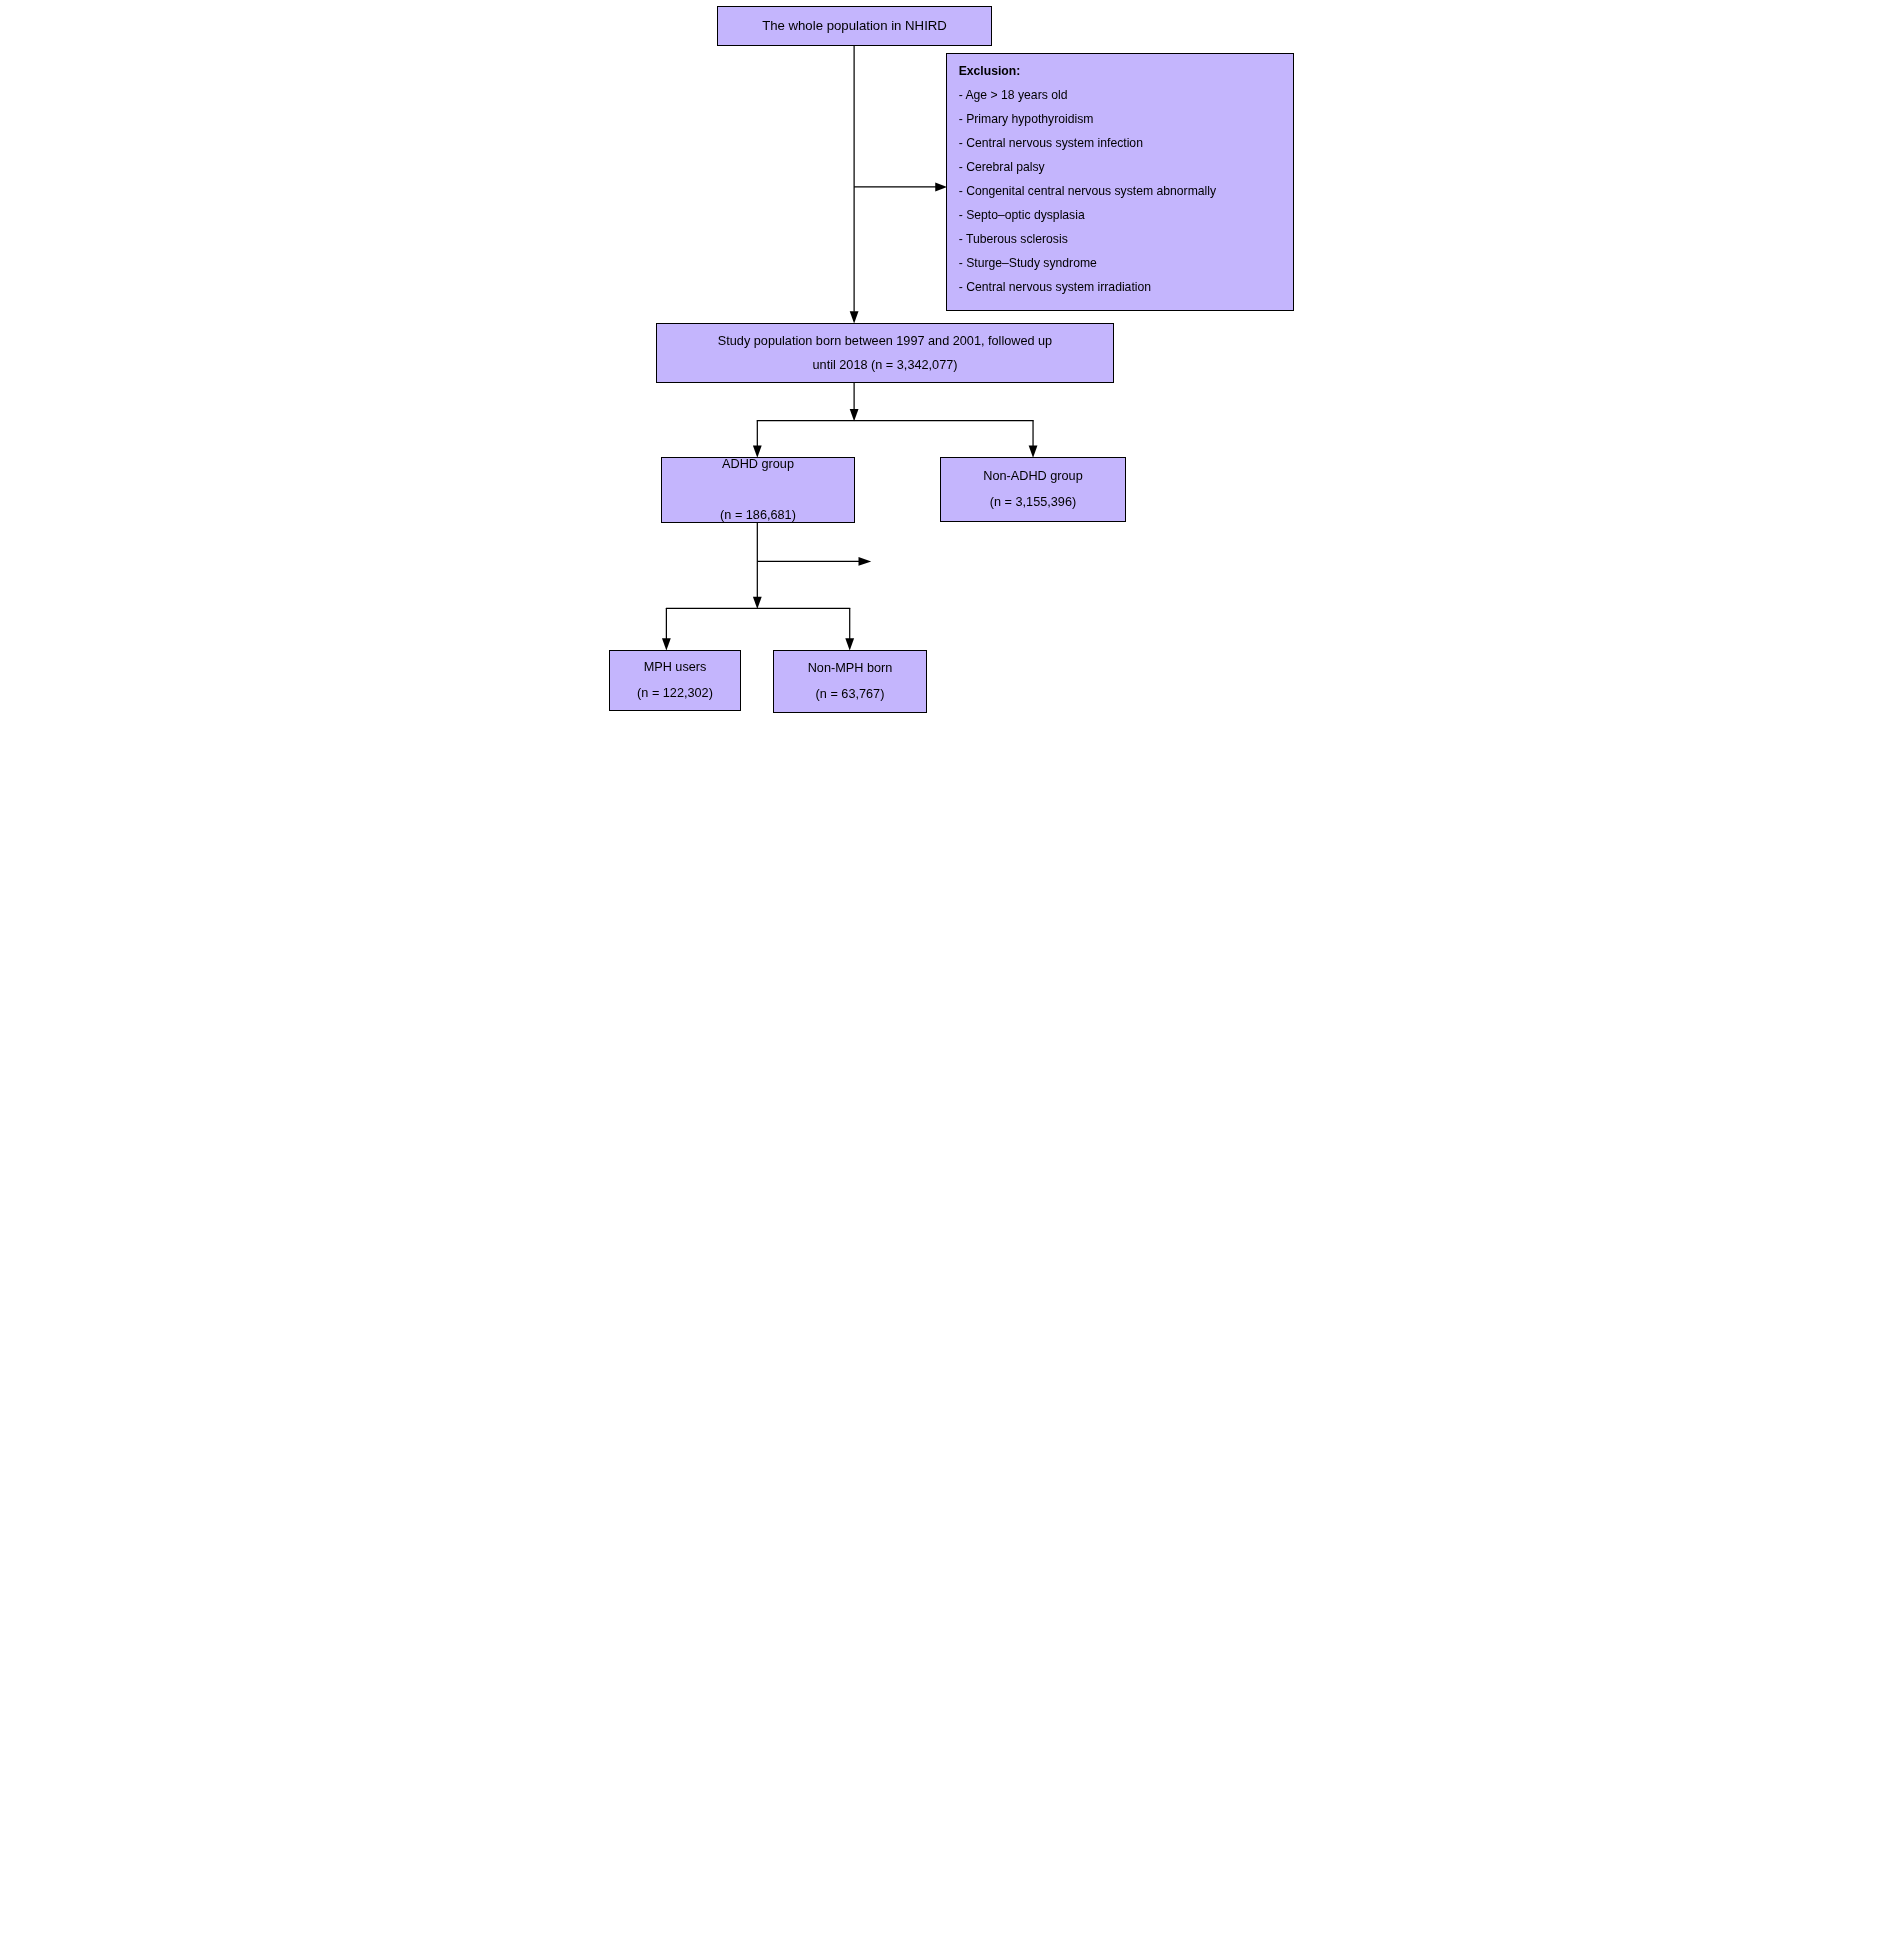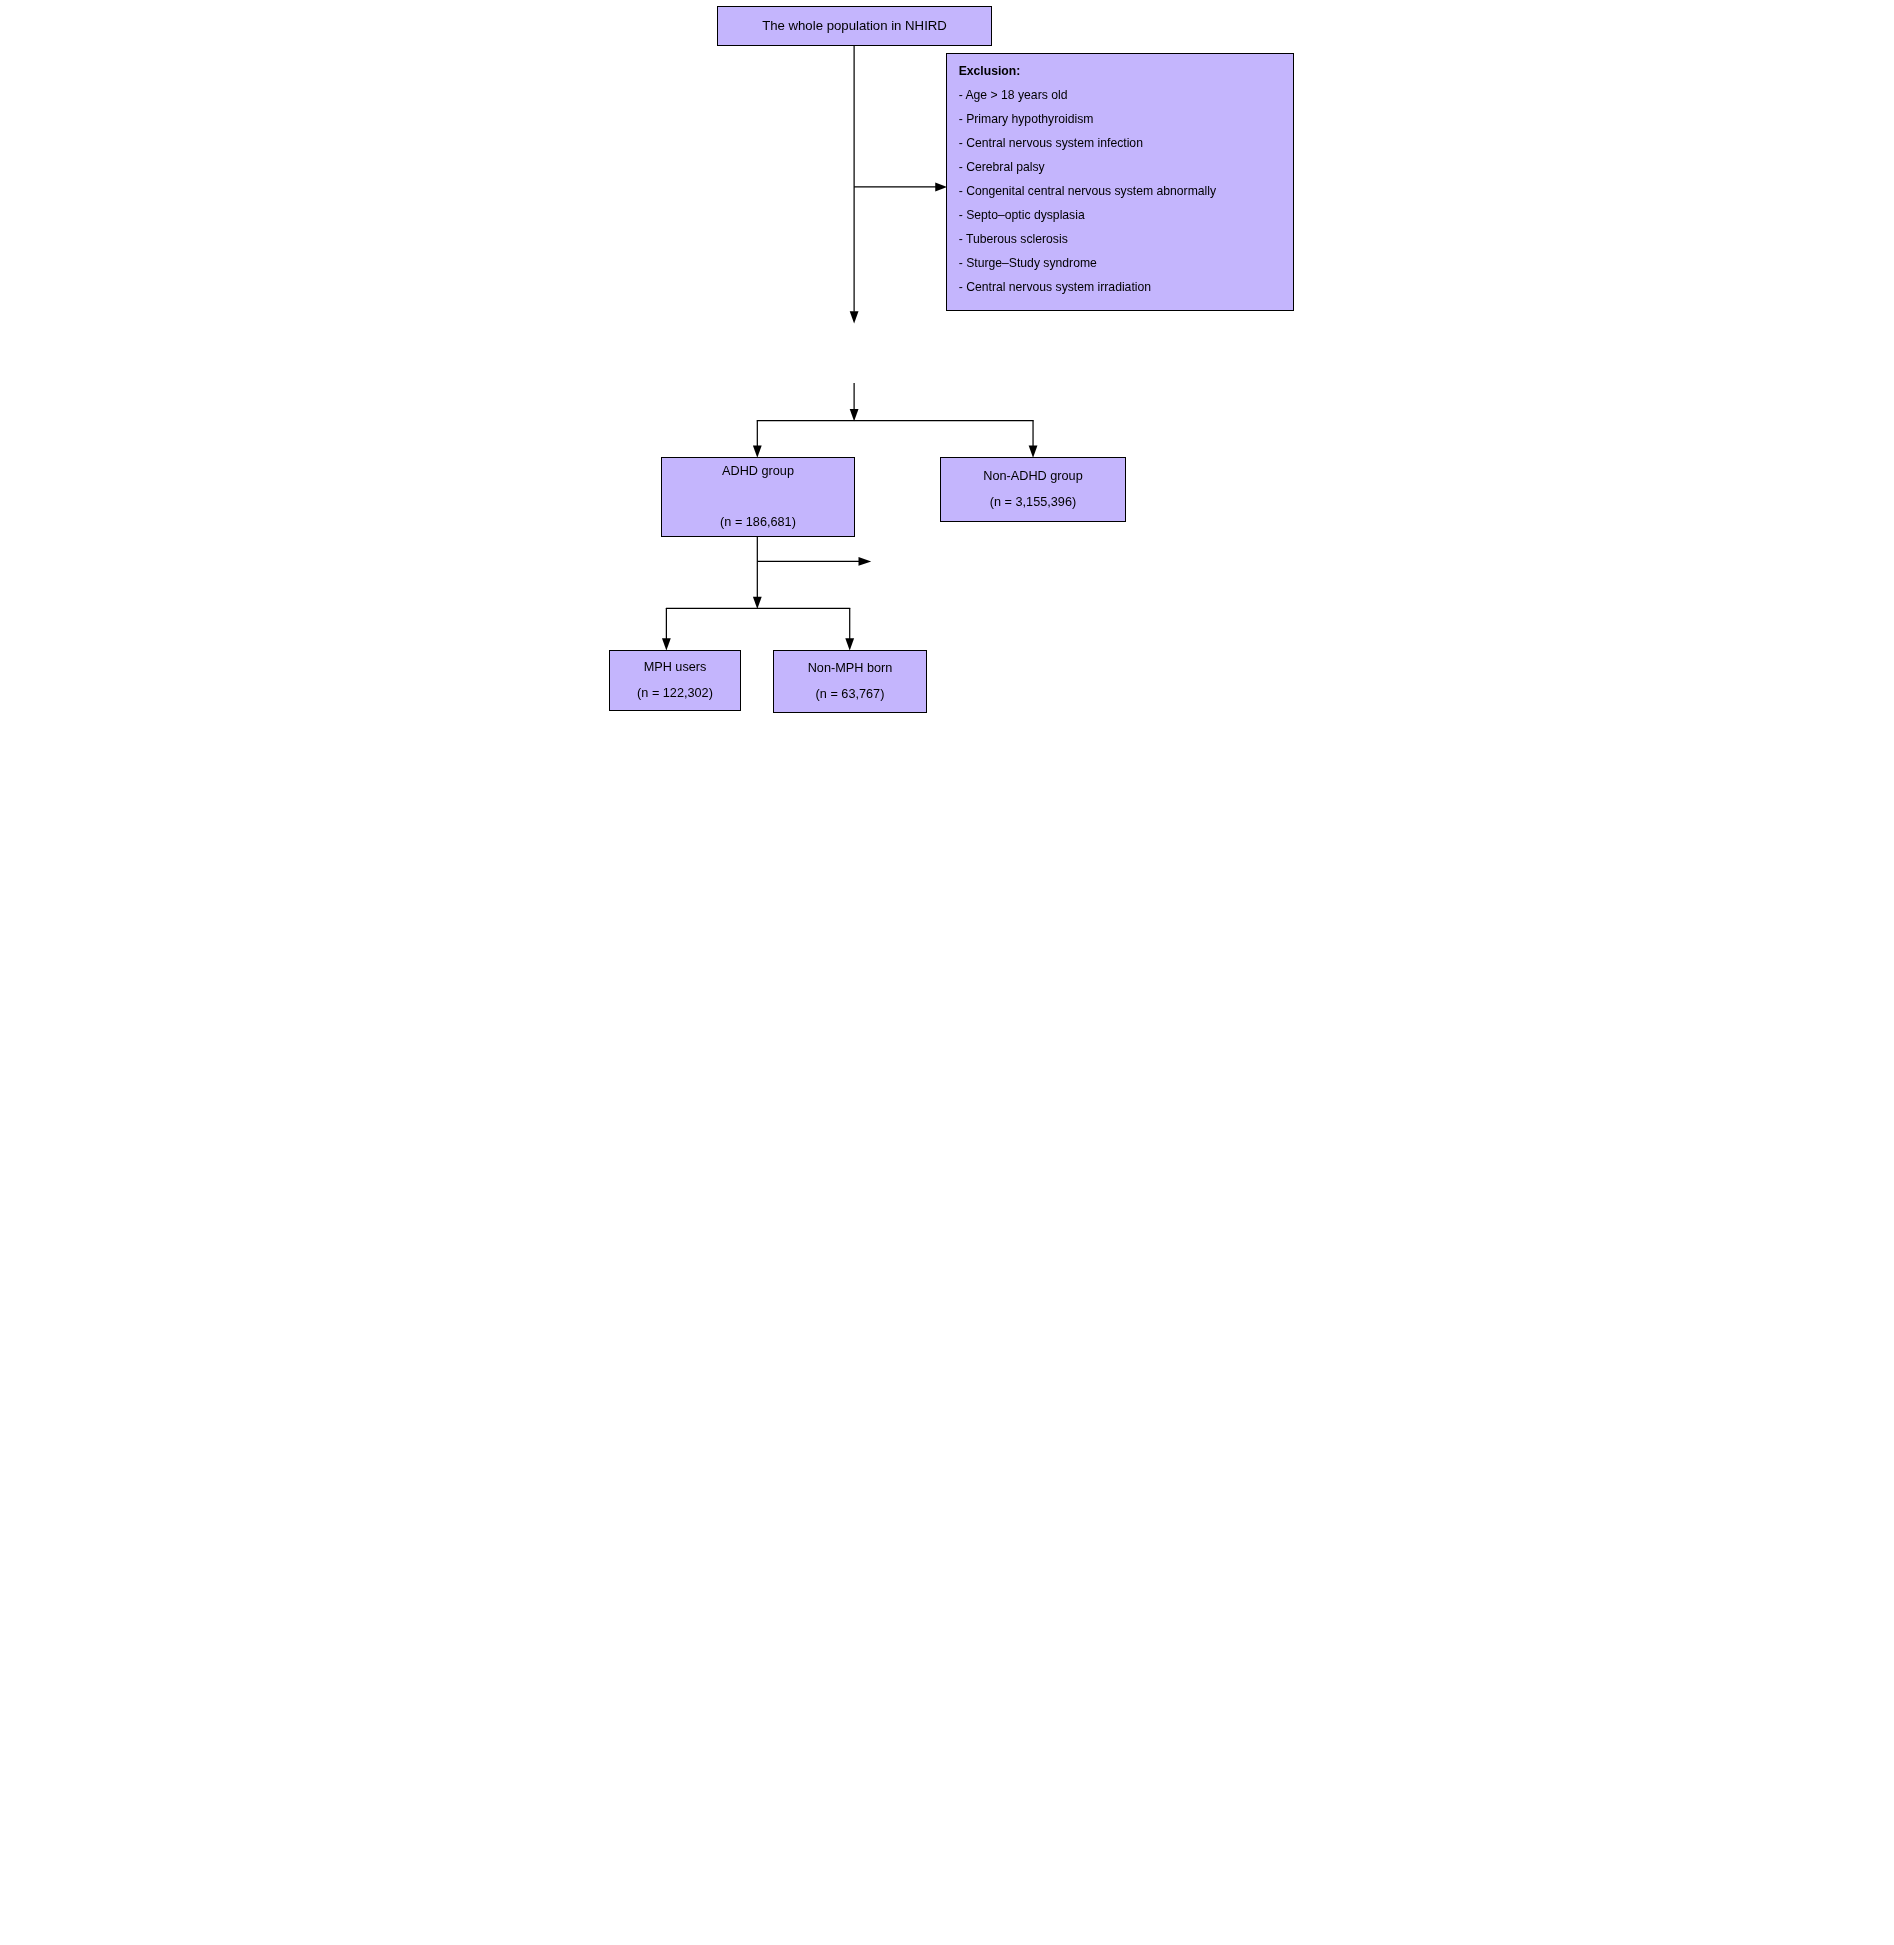--- a/index.html
+++ b/index.html
@@ -29,21 +29,21 @@
 
   #top-box       { left: 122px; top: 5.9px;   width: 275px; height: 40px;  font-size: 13.2px; }
   #exclusion-box {
     left: 351px; top: 53px; width: 348px; height: 258px;
     align-items: flex-start; justify-content: flex-start; text-align: left;
     padding: 4.9px 5.9px 0 11.7px;
     font-size: 12.2px; line-height: 24px;
   }
   .excl-heading { font-weight: bold; }
   #study-box     { left: 61px; top: 323px;  width: 458px; height: 60px; line-height: 24.5px; }
-  #adhd-box      { left: 66px; top: 457px;  width: 194px; height: 80px; gap: 26px; }
+  #adhd-box      { left: 66px; top: 457px;  width: 194px; height: 66px; gap: 26px; }
   #nonadhd-box   { left: 345px; top: 457px;  width: 186px; height: 65px; }
   #excludepp-box {
     left: 275px; top: 534px; width: 365px; height: 58px;
     display: block; padding: 3.4px 13.7px 0 13.7px; line-height: 24.5px;
   }
   #excludepp-box .justify-line { text-align: justify; text-align-last: justify; }
   #excludepp-box .left-line    { text-align: left; }
   #mph-box       { left: 14px;  top: 650px; width: 132px; height: 61px; justify-content: center; }
   #nonmph-box    { left: 178px; top: 650px; width: 154px; height: 63px; }
 
@@ -100,20 +100,24 @@
     <div class="bline">- Primary hypothyroidism</div>
     <div class="bline">- Central nervous system infection</div>
     <div class="bline">- Cerebral palsy</div>
     <div class="bline">- Congenital central nervous system abnormally</div>
     <div class="bline">- Septo–optic dysplasia</div>
     <div class="bline">- Tuberous sclerosis</div>
     <div class="bline">- Sturge–Study syndrome</div>
     <div class="bline">- Central nervous system irradiation</div>
   </div>
 
+  <div class="box" id="study-box">
+    <div class="bline">Study population born between 1997 and 2001, followed up</div>
+    <div class="bline">until 2018 (n = 3,342,077)</div>
+  </div>
 
   <div class="box" id="adhd-box">
     <div class="bline">ADHD group</div>
     <div class="bline">(n = 186,681)</div>
   </div>
 
   <div class="box" id="nonadhd-box">
     <div class="bline">Non-ADHD group</div>
     <div class="bline">(n = 3,155,396)</div>
   </div>

